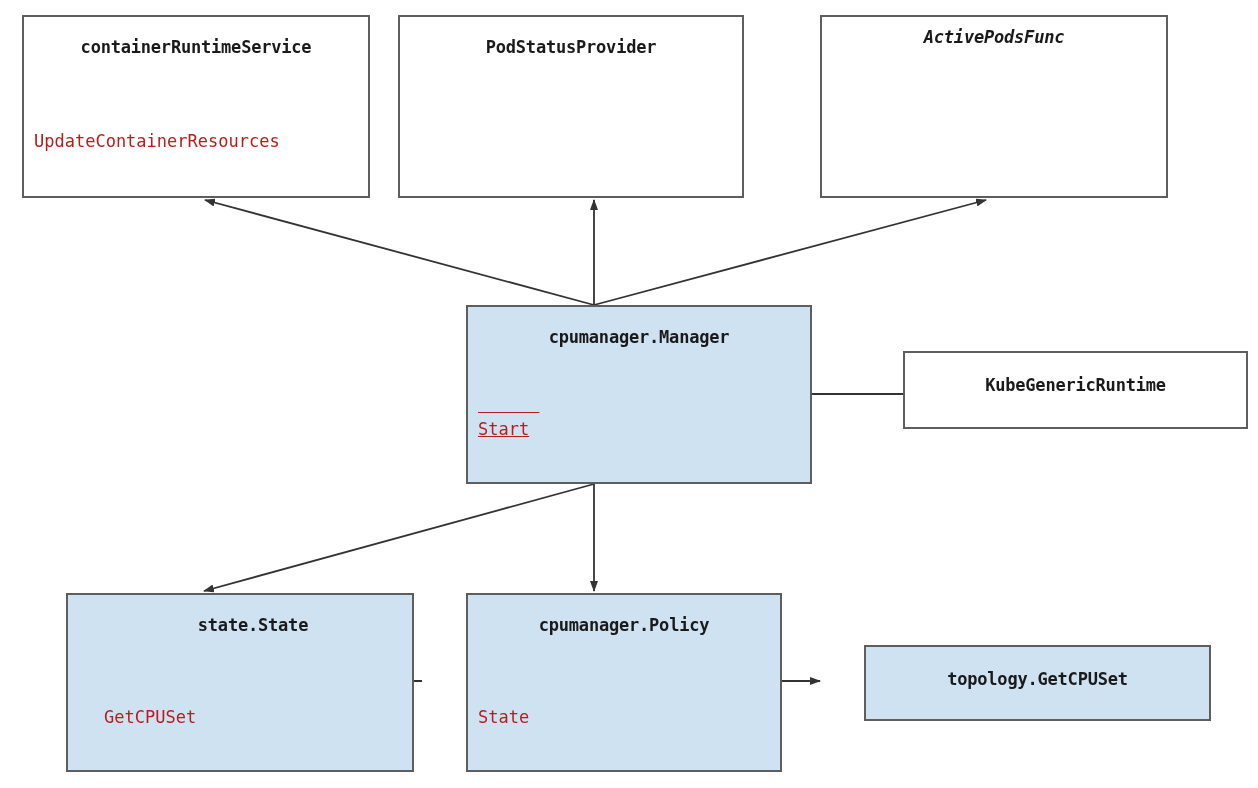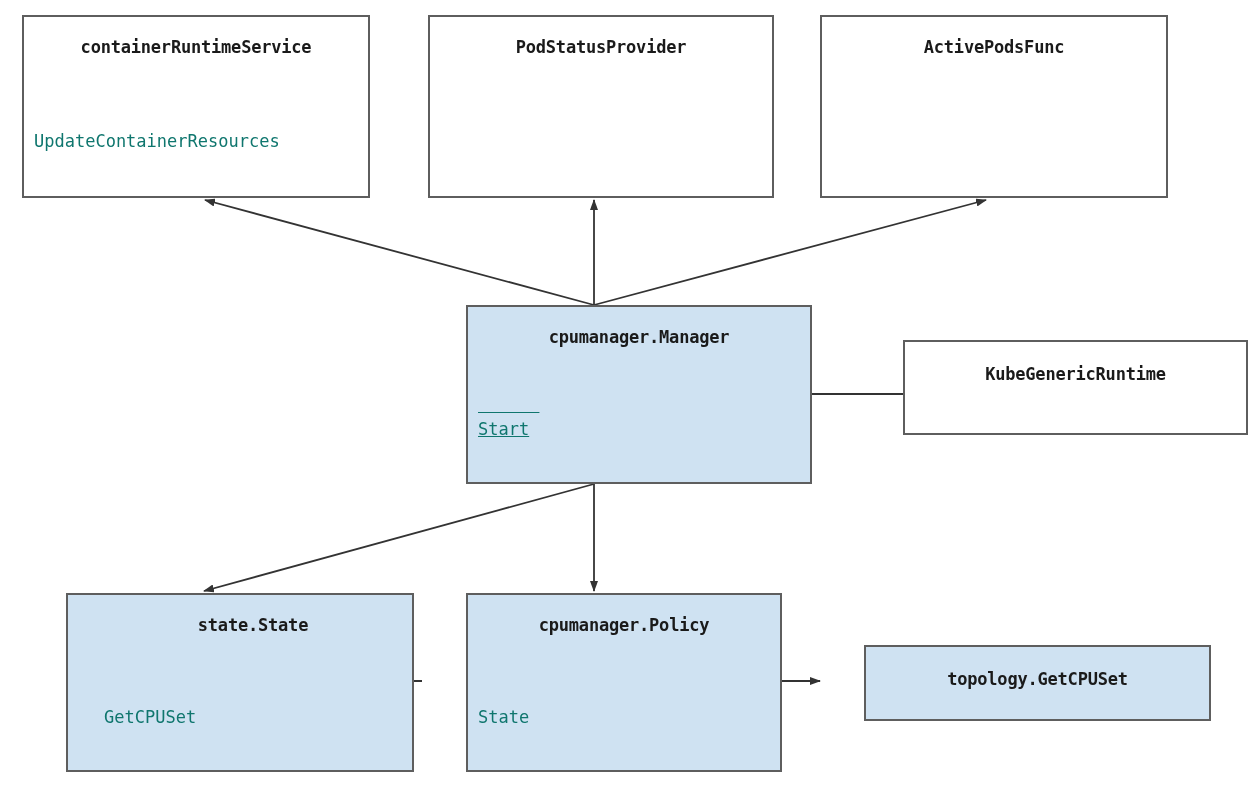--- a/index.html
+++ b/index.html
@@ -39,41 +39,41 @@
     font-weight: bold;
     font-size: 17px;
     line-height: 20px;
     color: #1a1a1a;
     letter-spacing: -0.2px;
     white-space: pre;
   }
   .node-members {
     font-size: 17px;
     line-height: 24px;
-    color: #0f766e;
+    color: #b91c1c;
     white-space: pre;
   }
   .member-row {
     white-space: pre;
   }
   
   #node-container-runtime-service { left: 22px;  top: 15px;  width: 348px; height: 183px; }
-  #node-pod-status-provider       { left: 428px; top: 15px;  width: 346px; height: 183px; }
+  #node-pod-status-provider       { left: 398px; top: 15px;  width: 346px; height: 183px; }
   #node-active-pods-func          { left: 820px; top: 15px;  width: 348px; height: 183px; }
   #node-cpumanager-manager        { left: 422px; top: 305px; width: 346px; height: 179px; }
-  #node-kube-generic-runtime      { left: 903px; top: 340px; width: 345px; height: 95px; }
+  #node-kube-generic-runtime      { left: 903px; top: 351px; width: 345px; height: 78px; }
   #node-state-state               { left: 22px;  top: 593px; width: 348px; height: 179px; padding-left: 26px; }
   #node-cpumanager-policy         { left: 422px; top: 593px; width: 316px; height: 179px; }
   #node-topology-topology         { left: 820px; top: 645px; width: 347px; height: 76px; }
 
   #node-container-runtime-service .node-title { margin-top: 20px; }
   #node-container-runtime-service .node-members { margin-top: 24px; margin-left: 10px; }
 
   #node-pod-status-provider .node-title { margin-top: 20px; }
-  #node-active-pods-func .node-title    { margin-top: 20px; }
+  #node-active-pods-func .node-title    { margin-top: 10px; font-style: italic; }
 
   #node-cpumanager-manager .node-title   { margin-top: 20px; }
   #node-cpumanager-manager .node-members { margin-top: 22px; margin-left: 10px; text-decoration: underline; }
 
   #node-kube-generic-runtime .node-title { margin-top: 22px; }
 
   #node-state-state .node-title   { margin-top: 20px; }
   #node-state-state .node-members { margin-top: 22px; margin-left: 10px; }
 
   #node-cpumanager-policy .node-title   { margin-top: 20px; }

